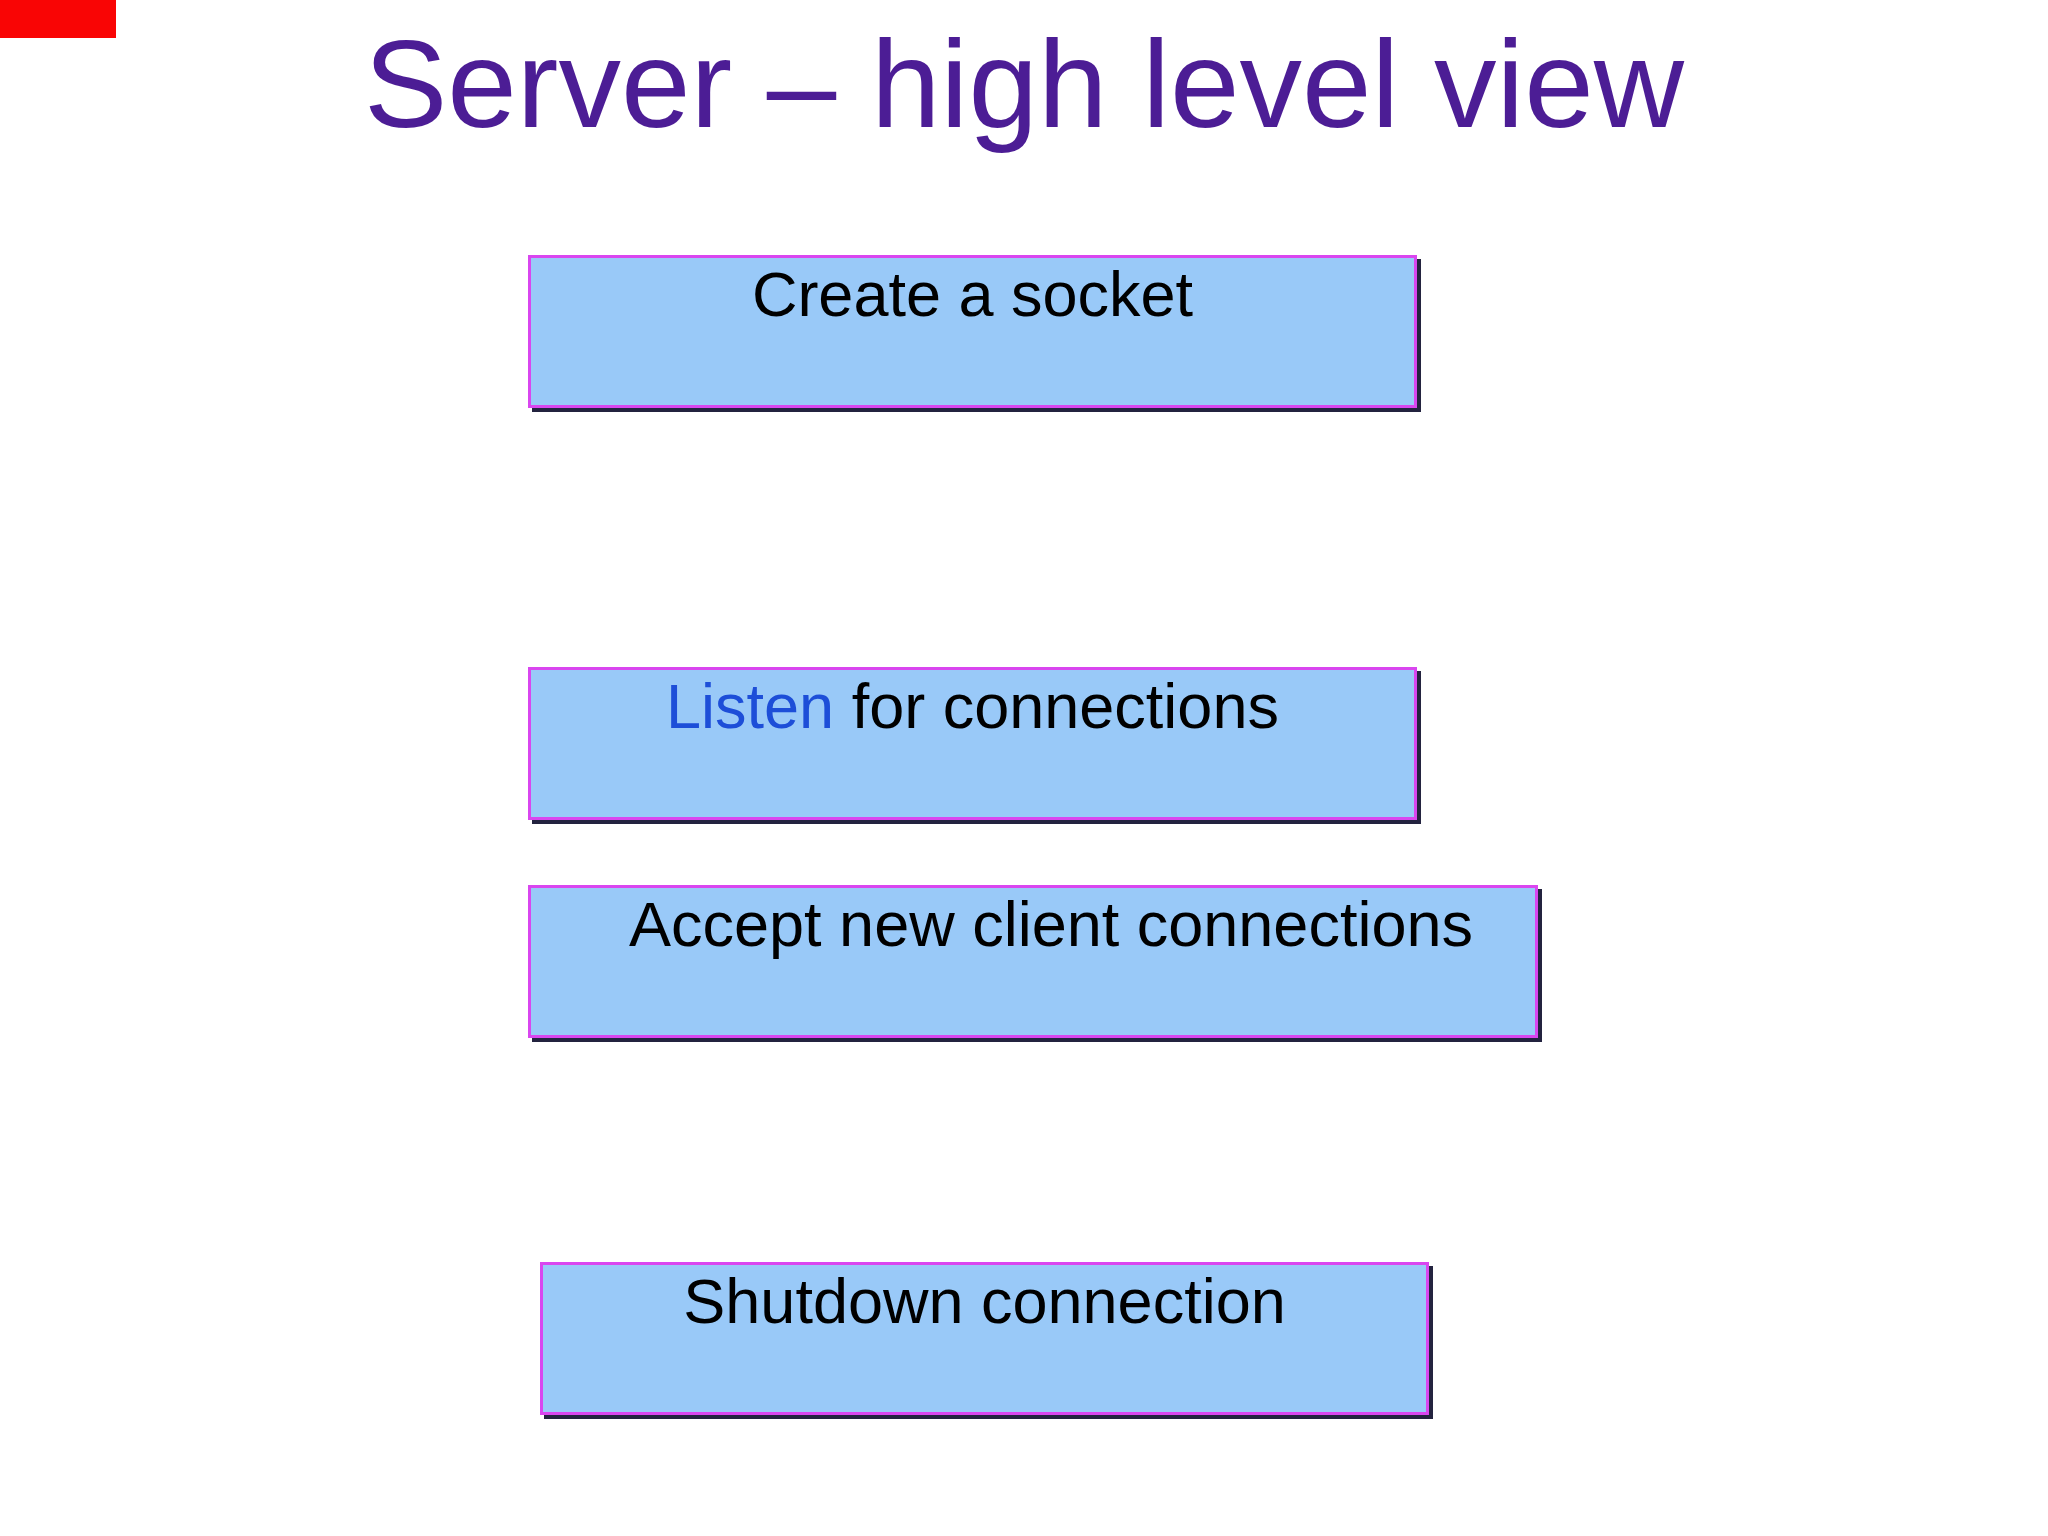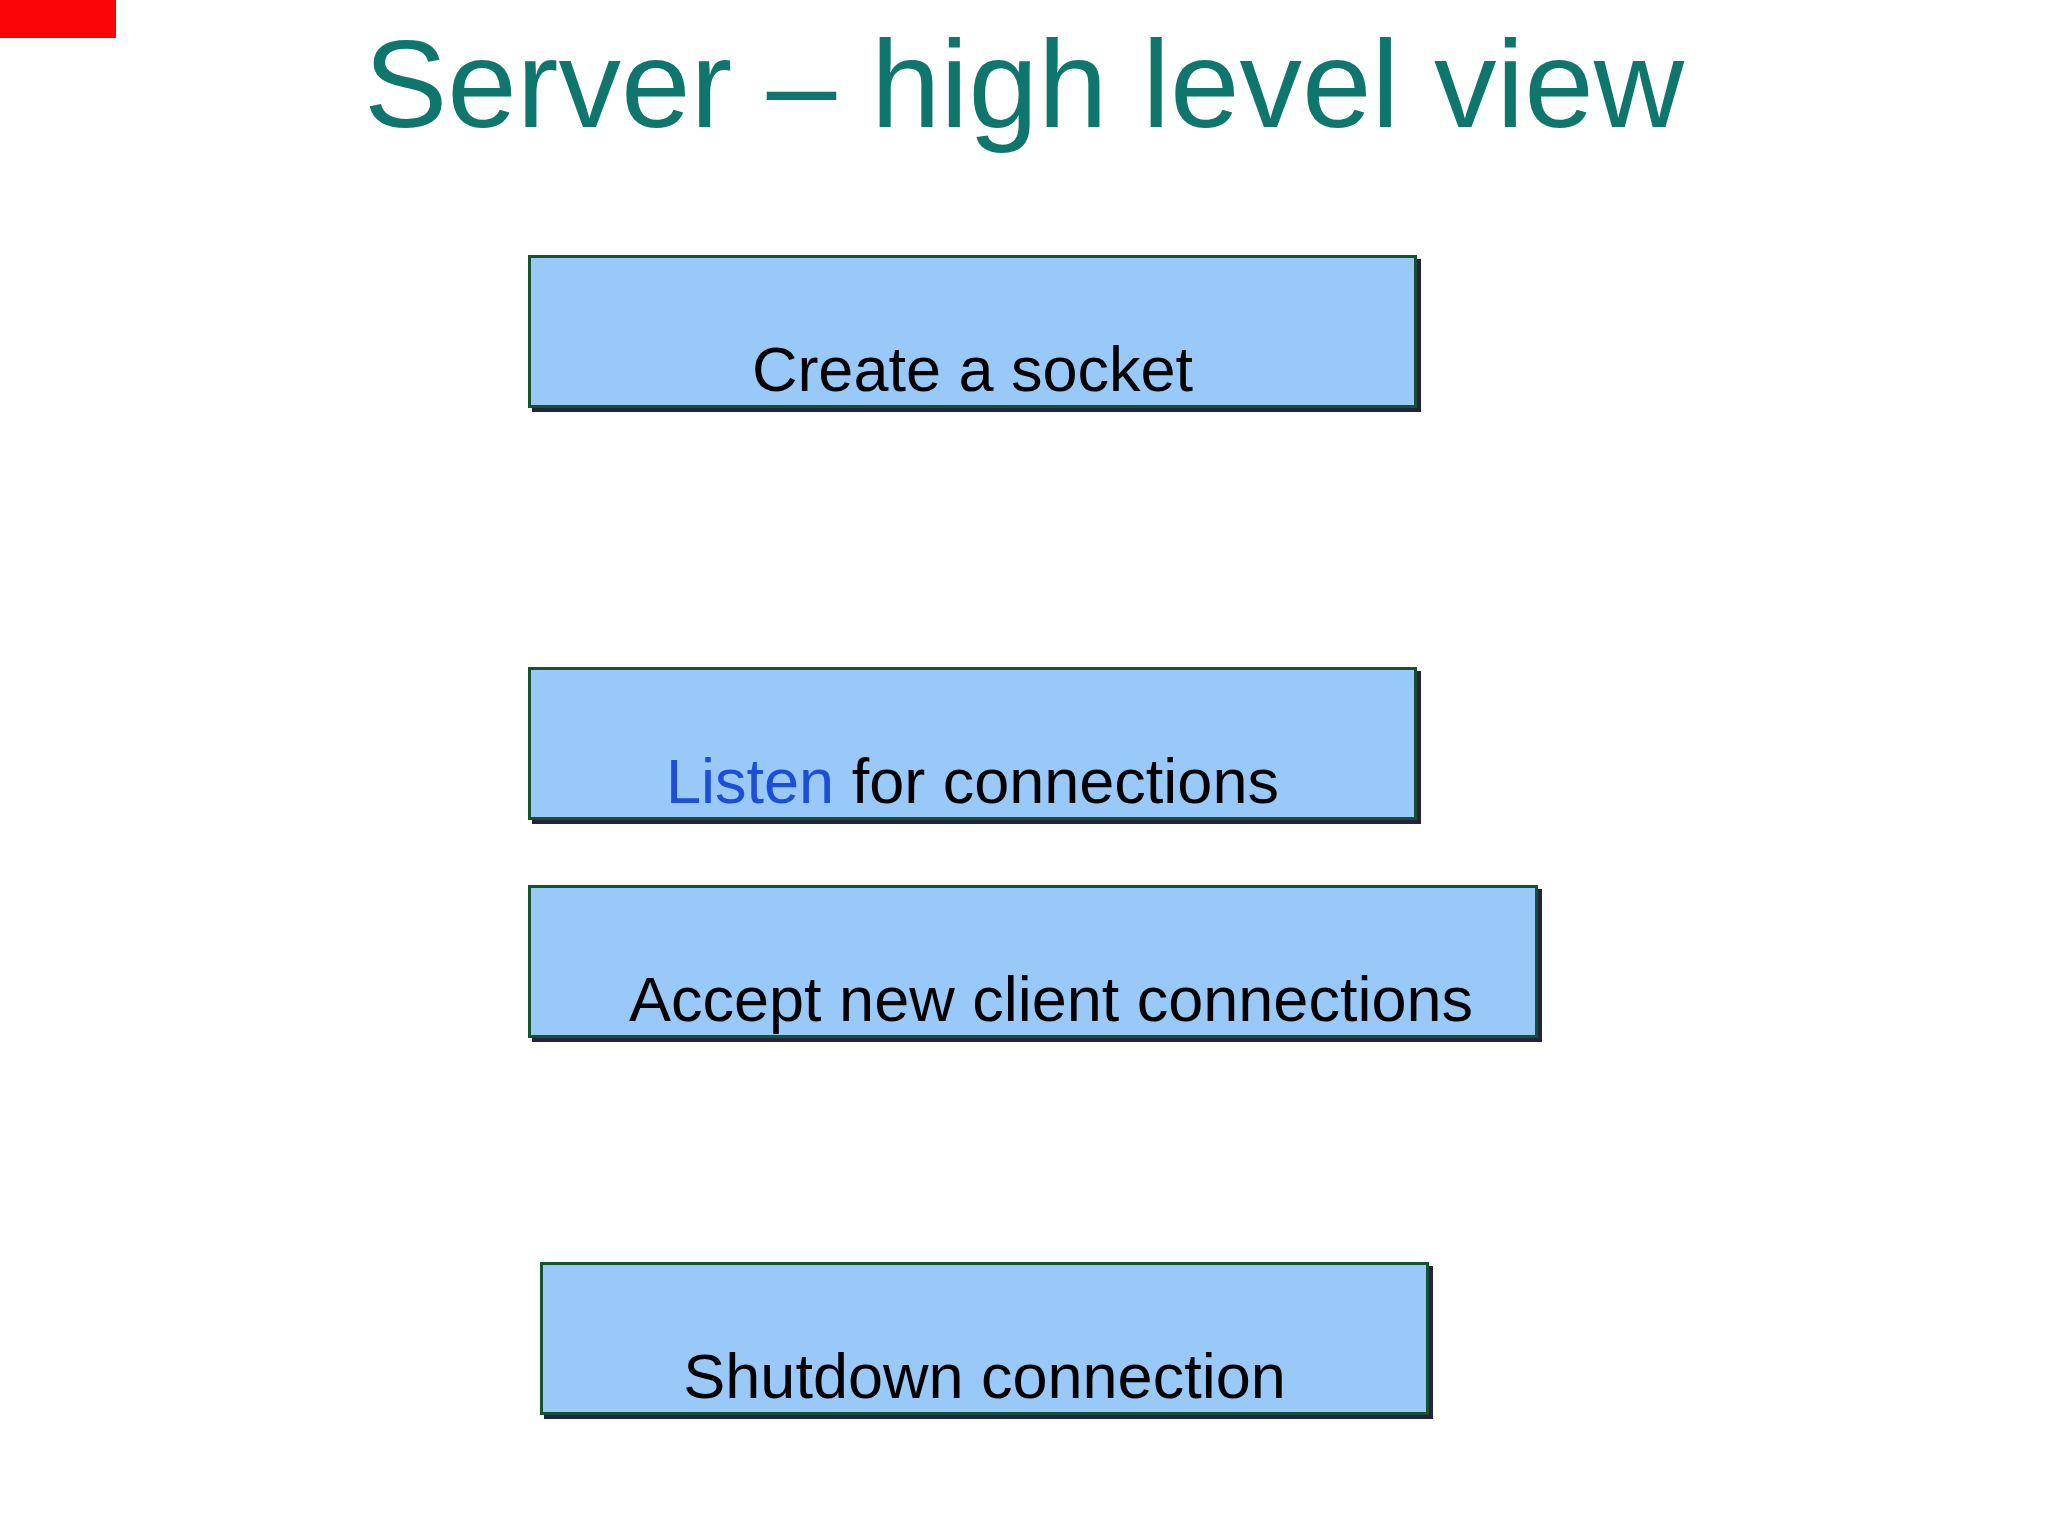--- a/index.html
+++ b/index.html
@@ -26,34 +26,34 @@
   .slide-title {
     position: absolute;
     top: 12px;
     left: 0;
     width: 100%;
     margin: 0;
     text-align: center;
     font-size: 125px;
     font-weight: normal;
     line-height: 1.15;
-    color: #0f766e;
+    color: #4c1d95;
     white-space: nowrap;
   }
   .flow-box {
     position: absolute;
     left: 528px;
     width: 889px;
     height: 153px;
     box-sizing: border-box;
     background: #99c9f8;
-    border: 3px solid #14532d;
+    border: 3px solid #d946ef;
     box-shadow: 4px 4px 0 #23233f;
     display: flex;
-    align-items: flex-end;
+    align-items: flex-start;
     justify-content: center;
     font-size: 63px;
     color: #000000;
     white-space: nowrap;
   }
   .b1 { top: 255px; }
   .b2 { top: 458px; }
   .b3 { top: 667px; }
   .b4 { top: 885px;  width: 1010px; padding-left: 36px; }
   .b5 { top: 1108px; width: 1043px; }

